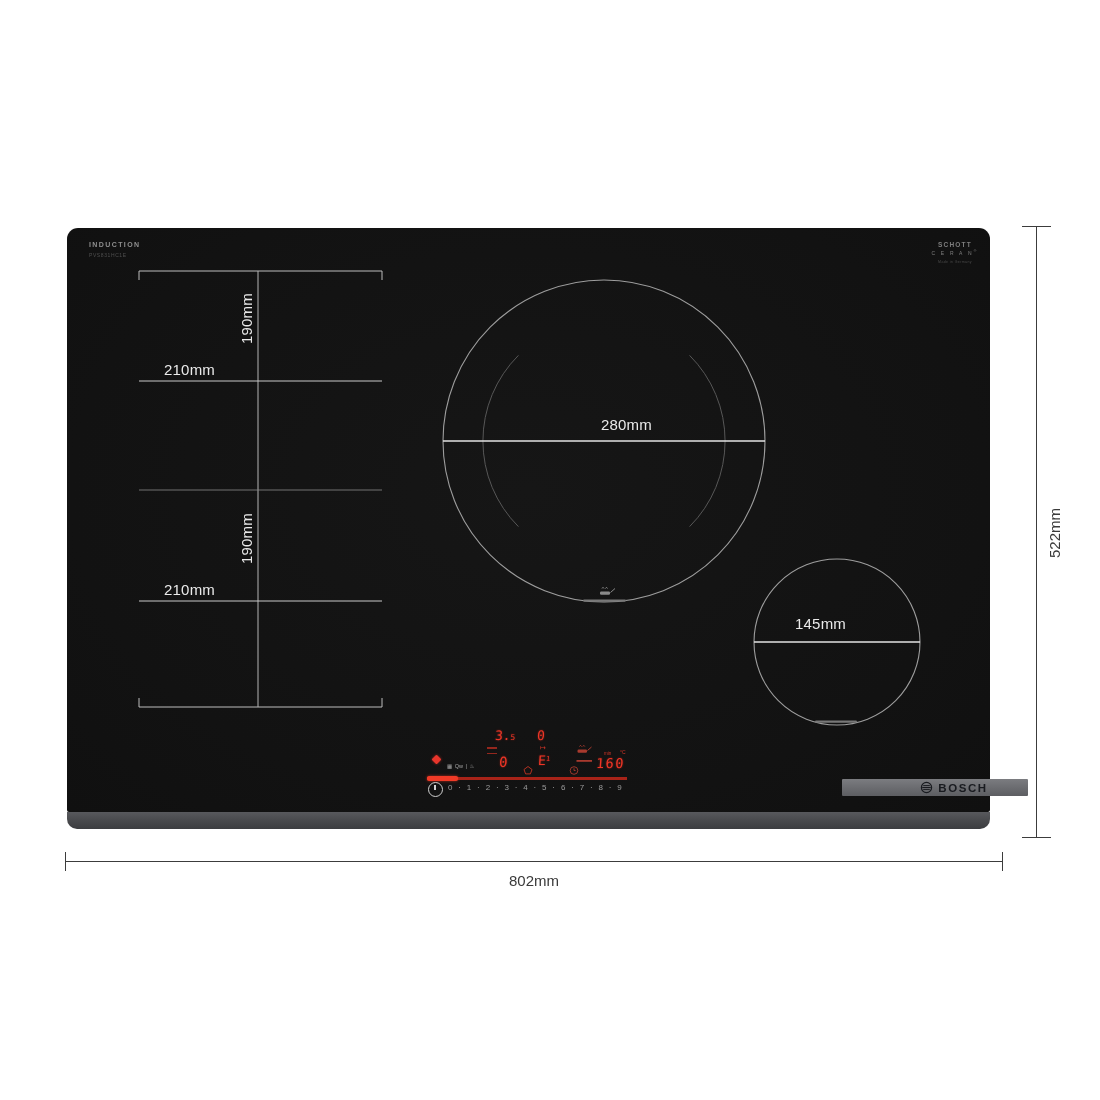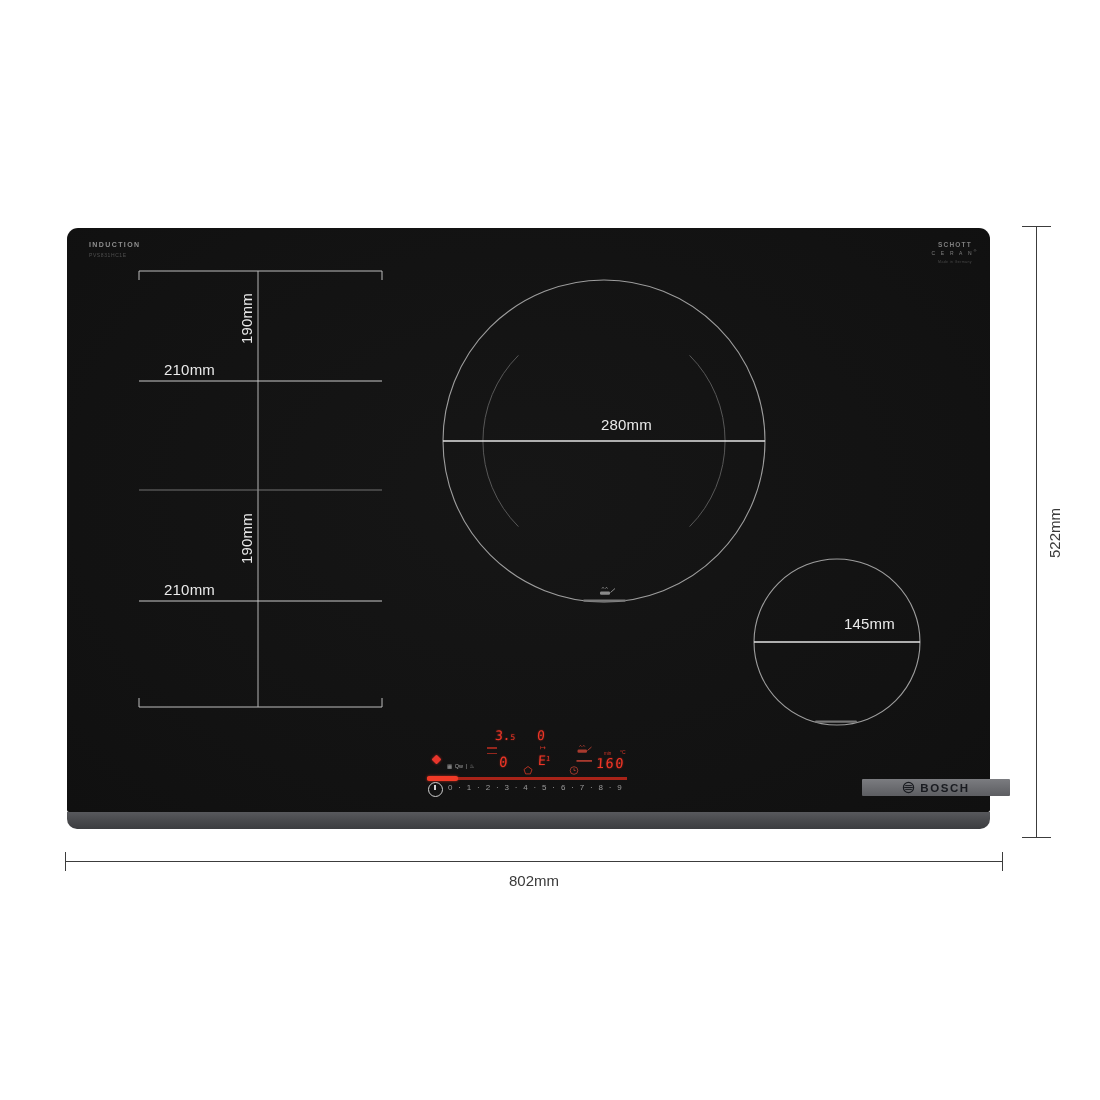--- a/index.html
+++ b/index.html
@@ -27,21 +27,21 @@
   .schott .l3{font-size:3.5px;color:#4a4a4a;margin-top:4px;letter-spacing:.4px;}
 
   
   .mlabel{position:absolute;font-size:15px;color:#eaeaea;letter-spacing:.2px;}
   .rot{transform:rotate(-90deg);}
   .lbl-190a{left:151px;top:82px;width:56px;text-align:center;}
   .lbl-210a{left:97px;top:133px;}
   .lbl-190b{left:151px;top:302px;width:56px;text-align:center;}
   .lbl-210b{left:97px;top:353px;}
   .lbl-280{left:485px;top:188px;width:100px;text-align:right;}
-  .lbl-145{left:728px;top:387px;width:100px;text-align:right;}
+  .lbl-145{left:728px;top:387px;width:100px;text-align:left;}
 
   
   .seg{font-family:"DejaVu Sans Mono",monospace;color:#ee3526;transform:skewX(-4deg);
        text-shadow:0 0 2px rgba(238,53,38,.55);position:absolute;line-height:1;}
   .d-power{left:428px;top:501px;font-size:13px;}
   .d-power .sub{font-size:8px;}
   .d-aux{left:470px;top:501px;font-size:13px;}
   .d-zone{left:432px;top:527px;font-size:14px;}
   .d-fry{left:471px;top:526px;font-size:13px;}
   .d-fry .sup{font-size:7px;vertical-align:4px;}
@@ -62,23 +62,23 @@
   .bar{position:absolute;left:360px;top:548.5px;width:200px;height:3.5px;background:#a82318;}
   .bar-bright{position:absolute;left:360px;top:547.5px;width:31px;height:5px;background:#f03a26;
               border-radius:2px;box-shadow:0 0 3px rgba(240,58,38,.7);}
   .levels{position:absolute;left:381px;top:555px;width:174px;display:flex;
           justify-content:space-between;align-items:center;font-size:8px;color:#9b9b9b;}
   .power-btn{position:absolute;left:361px;top:554px;width:13px;height:13px;border:1.3px solid #cfcfcf;
              border-radius:50%;}
   .power-btn div{position:absolute;left:5.3px;top:2px;width:1.4px;height:4.5px;background:#cfcfcf;}
 
   
-  .bosch-bar{position:absolute;left:795px;top:551px;width:148px;height:17px;
+  .bosch-bar{position:absolute;left:775px;top:551px;width:148px;height:17px;
              background:linear-gradient(180deg,#7b7c80 0%,#6a6b6f 55%,#5d5e62 100%);
-             display:flex;align-items:center;justify-content:center;gap:5px;border-radius:1px;}
+             display:flex;align-items:center;justify-content:center;gap:5px;border-radius:1px;padding-left:38px;}
   .bosch-text{font-size:11.5px;font-weight:700;letter-spacing:1.6px;color:#191b20;}
 
   
   .dim{position:absolute;background:#3c3c3c;}
   .dim-v-line{left:1036px;top:227px;width:1.3px;height:611px;}
   .dim-v-t1{left:1022px;top:226px;width:29px;height:1.3px;}
   .dim-v-t2{left:1022px;top:837px;width:29px;height:1.3px;}
   .dim-h-line{left:65px;top:861px;width:938px;height:1.3px;}
   .dim-h-t1{left:65px;top:852px;width:1.3px;height:19px;}
   .dim-h-t2{left:1002px;top:852px;width:1.3px;height:19px;}

